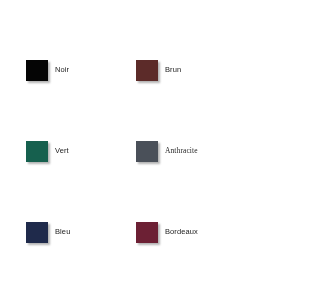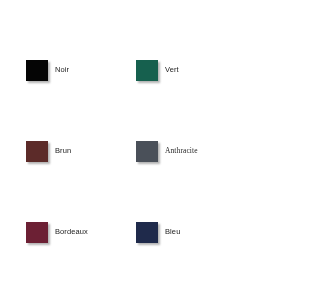--- a/index.html
+++ b/index.html
@@ -76,39 +76,39 @@
 <div id="swatch-board">
   <div class="swatch-grid">
 
     <div class="spacer-cell"></div>
 
     <div class="swatch-item col-left">
       <span class="swatch-chip" style="background-color: rgb(5, 5, 5);"></span>
       <span class="swatch-label" style="color: rgb(28, 28, 28);">Noir</span>
     </div>
 
+    <div class="swatch-item col-left">
+      <span class="swatch-chip" style="background-color: rgb(92, 43, 41);"></span>
+      <span class="swatch-label" style="color: rgb(28, 28, 28);">Brun</span>
+    </div>
+
     <div class="swatch-item col-right">
       <span class="swatch-chip" style="background-color: rgb(22, 96, 78);"></span>
       <span class="swatch-label" style="color: rgb(28, 28, 28);">Vert</span>
-    </div>
-
-    <div class="swatch-item col-left">
-      <span class="swatch-chip" style="background-color: rgb(92, 43, 41);"></span>
-      <span class="swatch-label" style="color: rgb(28, 28, 28);">Brun</span>
     </div>
 
     <div class="swatch-item col-right">
       <span class="swatch-chip" style="background-color: rgb(74, 80, 89);"></span>
       <span class="swatch-label" style="color: rgb(28, 28, 28); font-family: Liberation Serif, serif;">Anthracite</span>
     </div>
 
+    <div class="swatch-item col-left">
+      <span class="swatch-chip" style="background-color: rgb(31, 42, 75);"></span>
+      <span class="swatch-label" style="color: rgb(28, 28, 28);">Bleu</span>
+    </div>
+
     <div class="swatch-item col-right">
       <span class="swatch-chip" style="background-color: rgb(108, 32, 52);"></span>
       <span class="swatch-label" style="color: rgb(28, 28, 28);">Bordeaux</span>
-    </div>
-
-    <div class="swatch-item col-left">
-      <span class="swatch-chip" style="background-color: rgb(31, 42, 75);"></span>
-      <span class="swatch-label" style="color: rgb(28, 28, 28);">Bleu</span>
     </div>
 
   </div>
 </div>
 
 </body></html>

